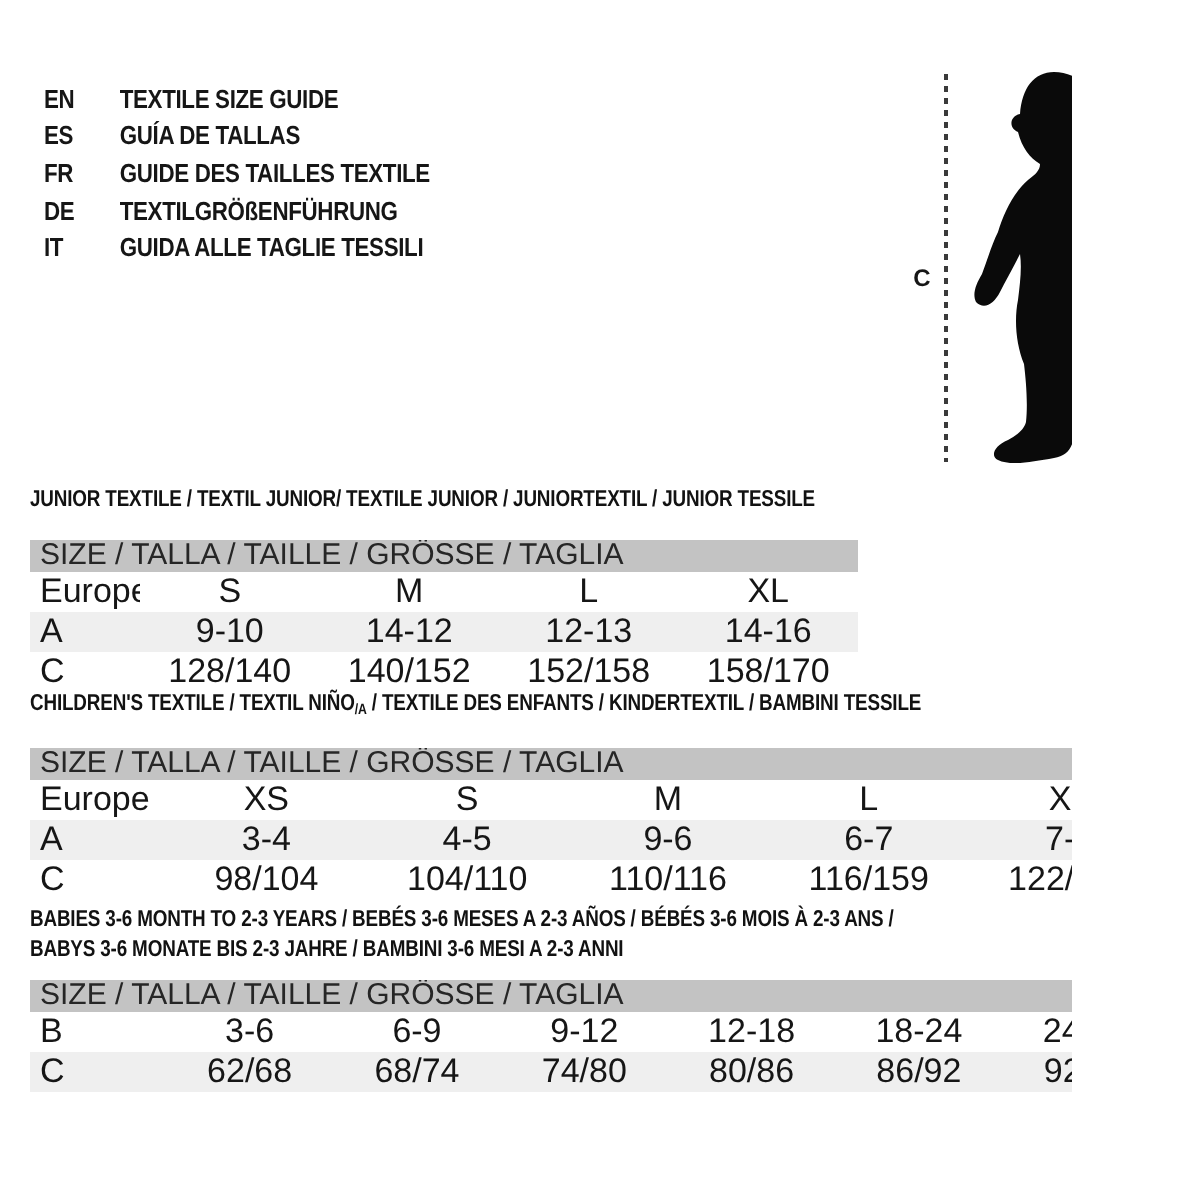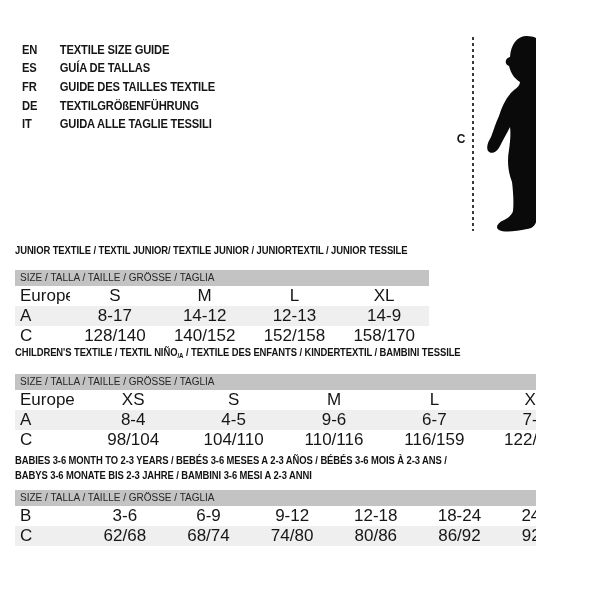--- a/index.html
+++ b/index.html
@@ -21,21 +21,21 @@
                font-size:12px; line-height:14px; font-weight:bold; }
 
   
   .sec-title { position:absolute; left:15px; font-size:11.5px; font-weight:bold; color:#121212;
                letter-spacing:-0.1px; transform:scaleX(0.82); transform-origin:0 0; white-space:nowrap; }
   .sec-title sub { font-size:7.5px; vertical-align:-2px; }
   .title-line { height:15px; line-height:15px; }
 
   
   .size-bar { position:absolute; left:15px; height:16px; background:#c3c3c3; color:#262626;
-              font-size:10px; line-height:16px; padding-left:5px; white-space:nowrap; overflow:hidden; }
+              font-size:15px; line-height:16px; padding-left:5px; white-space:nowrap; overflow:hidden; }
 
   
   table.sec-table { position:absolute; left:15px; border-collapse:collapse; table-layout:fixed;
                     font-size:17px; color:#161616; }
   table.sec-table td { height:16px; padding:0; text-align:center; white-space:nowrap; overflow:hidden; }
   table.sec-table td.rlabel { text-align:left; padding-left:5px; }
   tr.alt td { background:#efefef; }
 
   
   .footnotes { position:absolute; left:15px; top:532px; }
@@ -97,24 +97,24 @@
     <tbody>
         <tr>
       <td class="rlabel">Europe</td>
       <td>S</td>
       <td>M</td>
       <td>L</td>
       <td>XL</td>
     </tr>
     <tr class="alt">
       <td class="rlabel">A</td>
-      <td>8-17</td>
+      <td>9-10</td>
       <td>14-12</td>
       <td>12-13</td>
-      <td>14-9</td>
+      <td>14-16</td>
     </tr>
     <tr>
       <td class="rlabel">C</td>
       <td>128/140</td>
       <td>140/152</td>
       <td>152/158</td>
       <td>158/170</td>
     </tr>
   </tbody>
     </table>
@@ -136,21 +136,21 @@
         <tr>
       <td class="rlabel">Europe</td>
       <td>XS</td>
       <td>S</td>
       <td>M</td>
       <td>L</td>
       <td>XL</td>
     </tr>
     <tr class="alt">
       <td class="rlabel">A</td>
-      <td>8-4</td>
+      <td>3-4</td>
       <td>4-5</td>
       <td>9-6</td>
       <td>6-7</td>
       <td>7-8</td>
     </tr>
     <tr>
       <td class="rlabel">C</td>
       <td>98/104</td>
       <td>104/110</td>
       <td>110/116</td>

